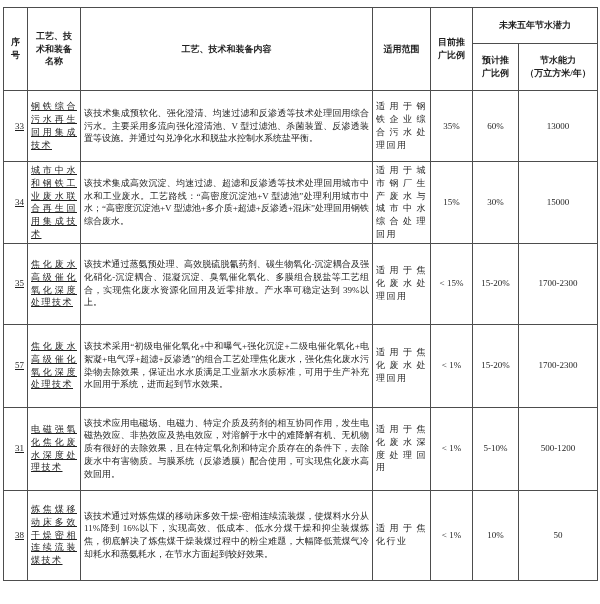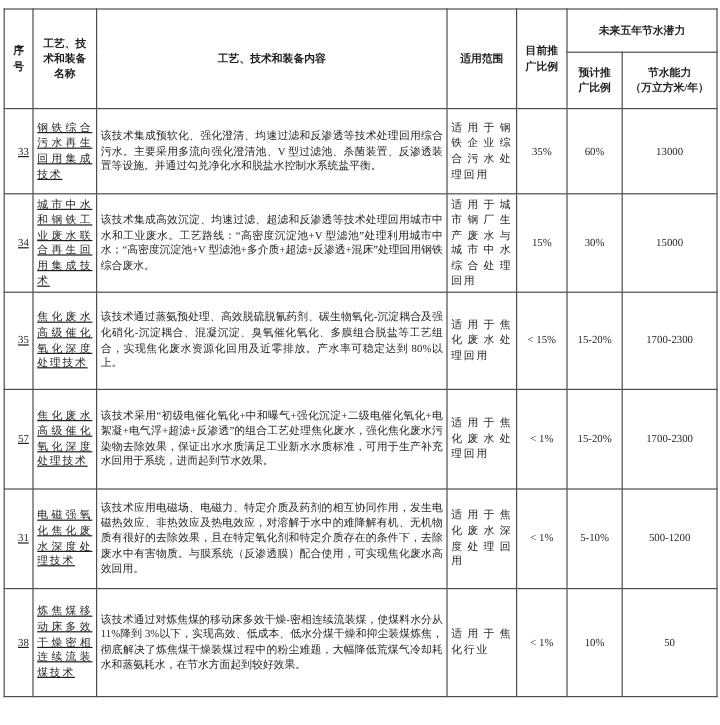--- a/index.html
+++ b/index.html
@@ -129,21 +129,21 @@
         <td class="name">城市中水和钢铁工业废水联合再生回用集成技术</td>
         <td class="content">该技术集成高效沉淀、均速过滤、超滤和反渗透等技术处理回用城市中水和工业废水。工艺路线：“高密度沉淀池+V 型滤池”处理利用城市中水；“高密度沉淀池+V 型滤池+多介质+超滤+反渗透+混床”处理回用钢铁综合废水。</td>
         <td class="scope">适用于城市钢厂生产废水与城市中水综合处理回用</td>
         <td class="num">15%</td>
         <td class="num">30%</td>
         <td class="num">15000</td>
       </tr>
       <tr class="r35">
         <td class="seq">35</td>
         <td class="name">焦化废水高级催化氧化深度处理技术</td>
-        <td class="content">该技术通过蒸氨预处理、高效脱硫脱氰药剂、碳生物氧化-沉淀耦合及强化硝化-沉淀耦合、混凝沉淀、臭氧催化氧化、多膜组合脱盐等工艺组合，实现焦化废水资源化回用及近零排放。产水率可稳定达到 80%以上。</td>
+        <td class="content">该技术通过蒸氨预处理、高效脱硫脱氰药剂、碳生物氧化-沉淀耦合及强化硝化-沉淀耦合、混凝沉淀、臭氧催化氧化、多膜组合脱盐等工艺组合，实现焦化废水资源化回用及近零排放。产水率可稳定达到 39%以上。</td>
         <td class="scope">适用于焦化废水处理回用</td>
         <td class="num">&lt; 15%</td>
         <td class="num">15-20%</td>
         <td class="num">1700-2300</td>
       </tr>
       <tr class="r36">
         <td class="seq">57</td>
         <td class="name">焦化废水高级催化氧化深度处理技术</td>
         <td class="content">该技术采用“初级电催化氧化+中和曝气+强化沉淀+二级电催化氧化+电絮凝+电气浮+超滤+反渗透”的组合工艺处理焦化废水，强化焦化废水污染物去除效果，保证出水水质满足工业新水水质标准，可用于生产补充水回用于系统，进而起到节水效果。</td>
         <td class="scope">适用于焦化废水处理回用</td>
@@ -156,21 +156,21 @@
         <td class="name">电磁强氧化焦化废水深度处理技术</td>
         <td class="content">该技术应用电磁场、电磁力、特定介质及药剂的相互协同作用，发生电磁热效应、非热效应及热电效应，对溶解于水中的难降解有机、无机物质有很好的去除效果，且在特定氧化剂和特定介质存在的条件下，去除废水中有害物质。与膜系统（反渗透膜）配合使用，可实现焦化废水高效回用。</td>
         <td class="scope">适用于焦化废水深度处理回用</td>
         <td class="num">&lt; 1%</td>
         <td class="num">5-10%</td>
         <td class="num">500-1200</td>
       </tr>
       <tr class="r38">
         <td class="seq">38</td>
         <td class="name">炼焦煤移动床多效干燥密相连续流装煤技术</td>
-        <td class="content">该技术通过对炼焦煤的移动床多效干燥-密相连续流装煤，使煤料水分从 11%降到 3%以下，实现高效、低成本、低水分煤干燥和抑尘装煤炼焦，彻底解决了炼焦煤干燥装煤过程中的粉尘难题，大幅降低荒煤气冷却耗水和蒸氨耗水，在节水方面起到较好效果。</td>
+        <td class="content">该技术通过对炼焦煤的移动床多效干燥-密相连续流装煤，使煤料水分从 11%降到 16%以下，实现高效、低成本、低水分煤干燥和抑尘装煤炼焦，彻底解决了炼焦煤干燥装煤过程中的粉尘难题，大幅降低荒煤气冷却耗水和蒸氨耗水，在节水方面起到较好效果。</td>
         <td class="scope">适用于焦化行业</td>
         <td class="num">&lt; 1%</td>
         <td class="num">10%</td>
         <td class="num">50</td>
       </tr>
     </tbody>
   </table>
 </div>
 
 </body></html>

